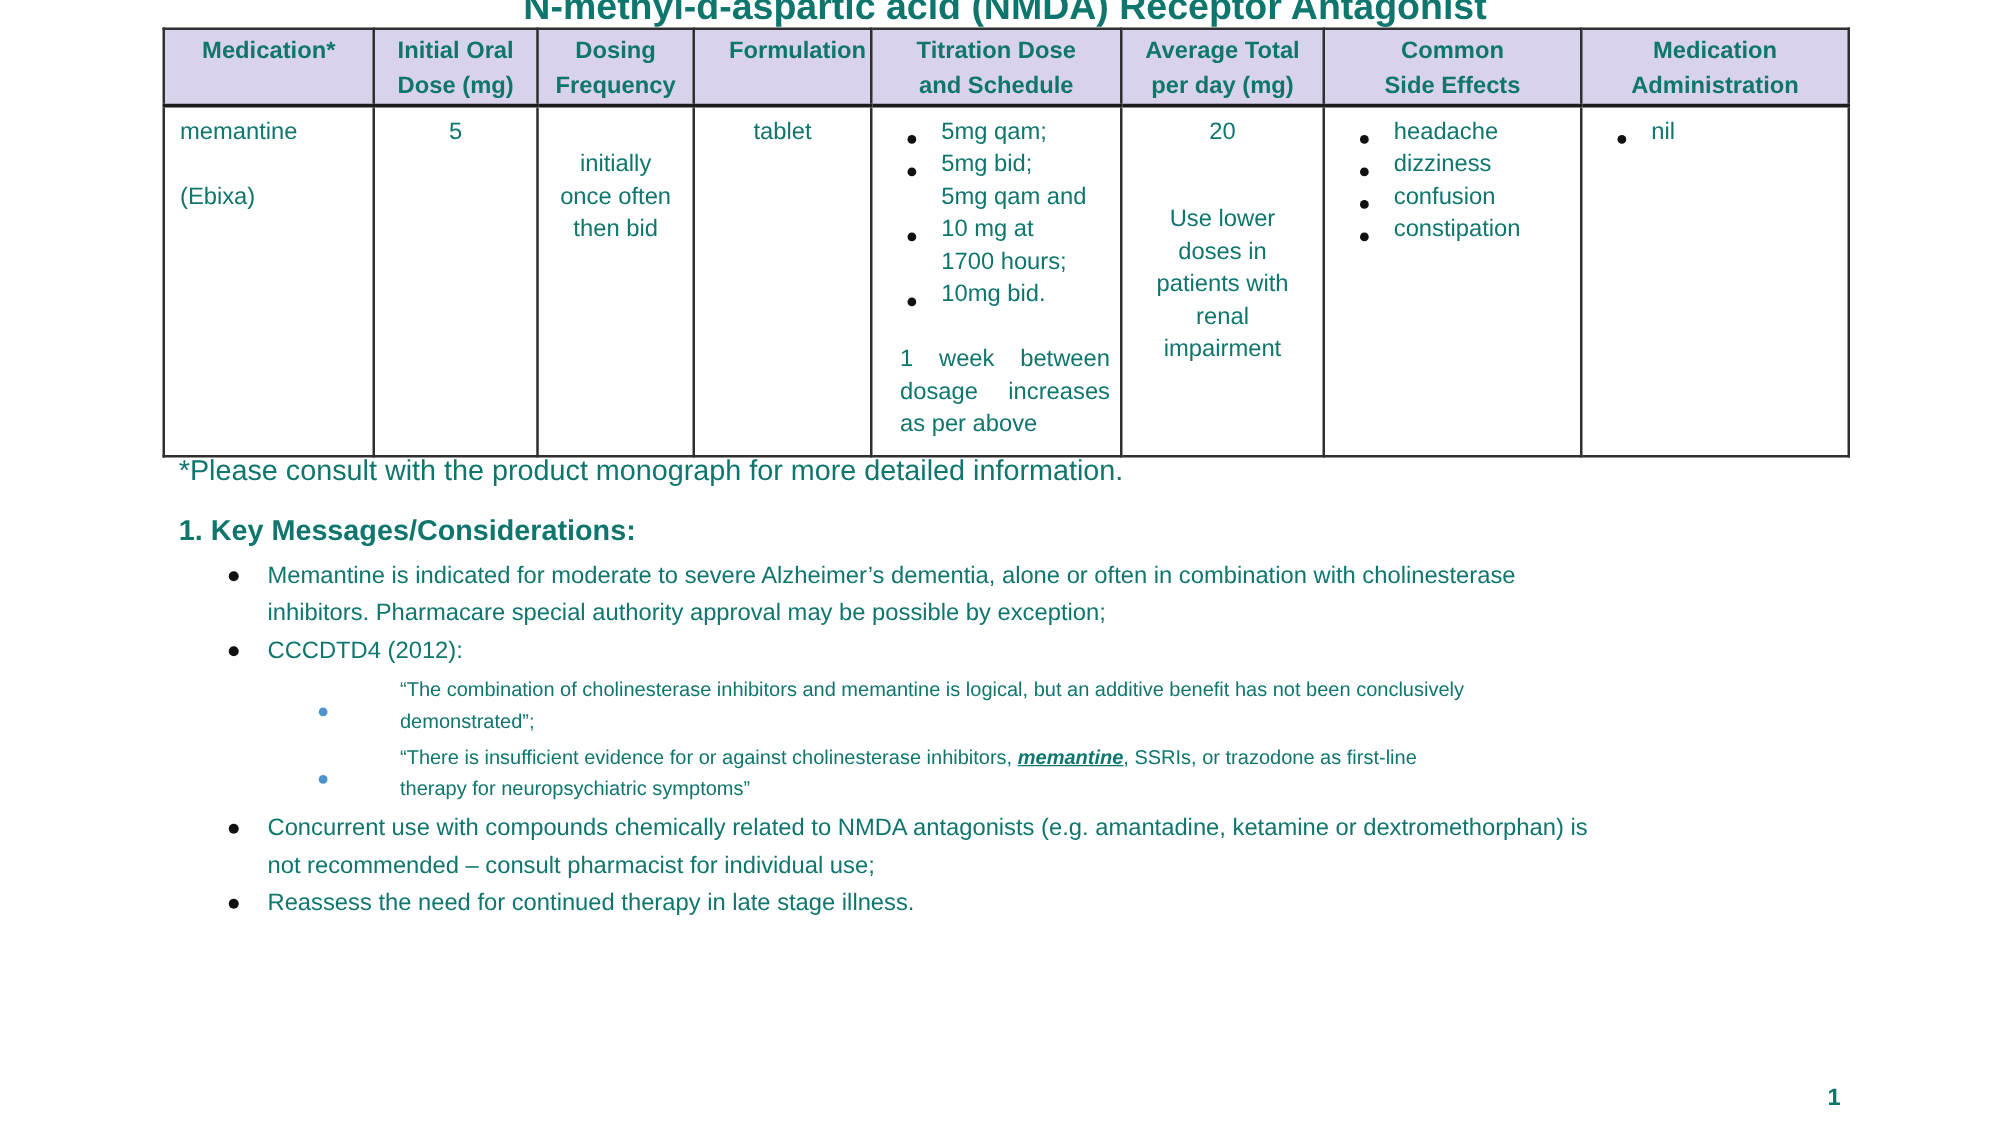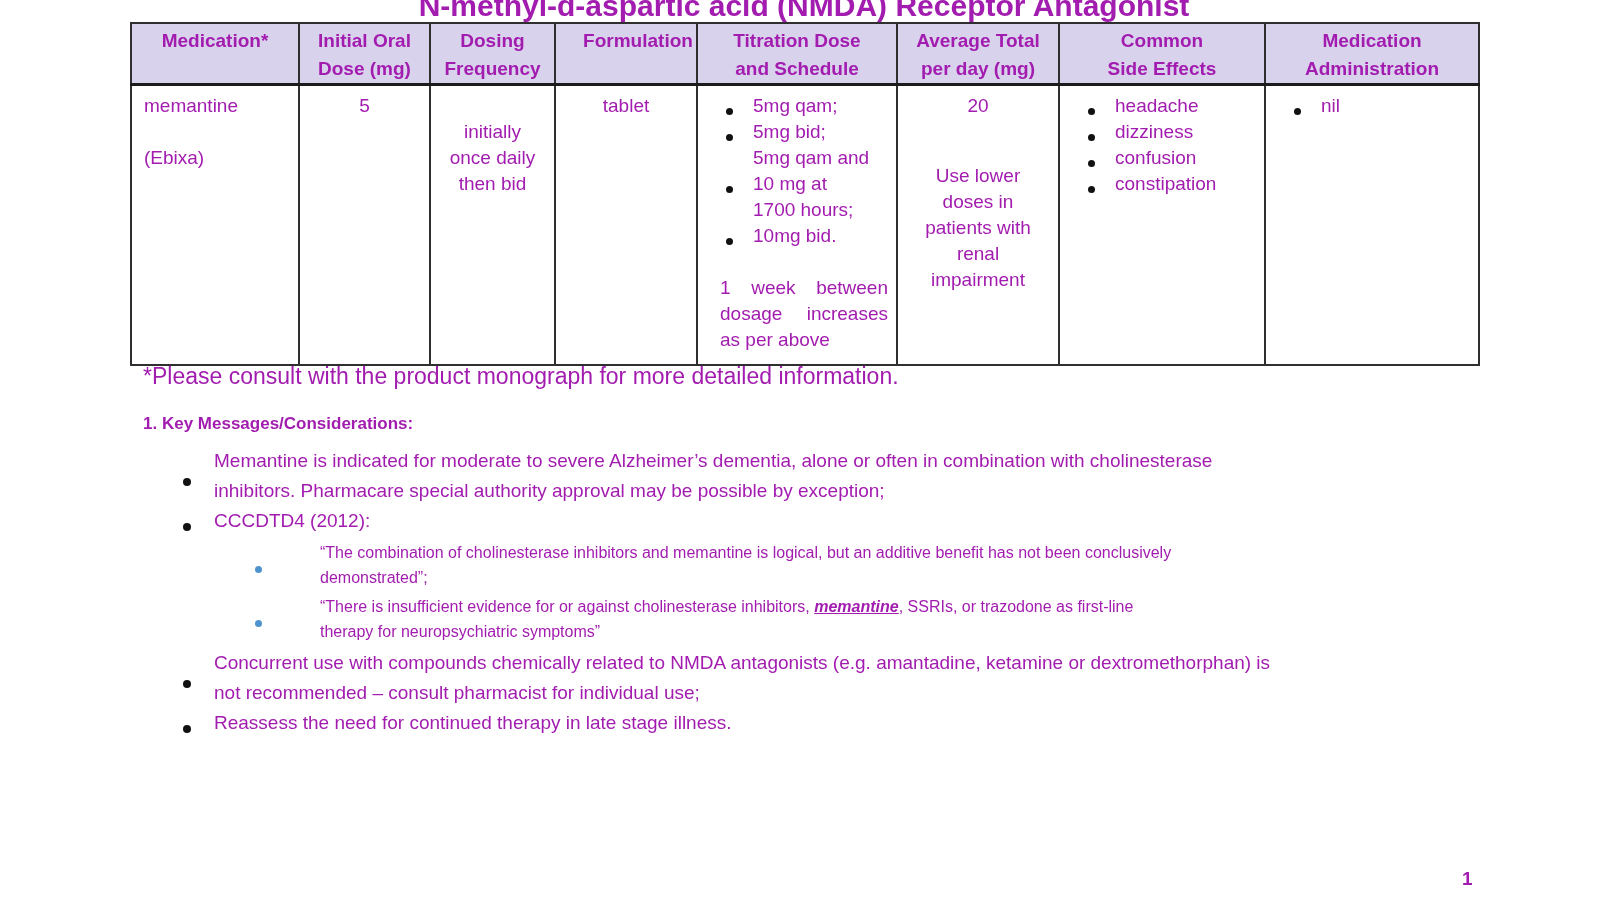--- a/index.html
+++ b/index.html
@@ -4,21 +4,21 @@
 <style>
   * { margin: 0; padding: 0; box-sizing: border-box; }
   html, body { background: #ffffff; }
   .page {
     position: relative;
     width: 1600px;
     height: 900px;
     background: #ffffff;
     overflow: hidden;
     font-family: "Liberation Sans", "DejaVu Sans", sans-serif;
-    color: #a21caf;
+    color: #0f766e;
     text-decoration: underline;
   }
   .pre { white-space: pre-line; }
 
   
   .doc-title {
     position: absolute;
     top: -9px;
     left: 130px;
     width: 1348px;
@@ -95,28 +95,28 @@
   }
 
   
   .key-messages {
     position: absolute;
     top: 410px;
     left: 143px;
     width: 1330px;
   }
   .km-heading {
-    font-size: 17px;
+    font-size: 23px;
     line-height: 28px;
     font-weight: bold;
     margin-bottom: 8px;
   }
   .km-item {
     display: flex;
-    align-items: center;
+    align-items: flex-start;
     padding-left: 40px;
     font-size: 19px;
     line-height: 30px;
   }
   .km-item .dot {
     flex: 0 0 8px;
     width: 8px; height: 8px;
     border-radius: 50%;
     background: #111;
     margin-top: 11px;
@@ -193,21 +193,21 @@
       <tr>
         <td class="med-cell">
           <div>memantine</div>
           <div class="brand">(Ebixa)</div>
         </td>
         <td class="center">
           <span>5</span>
         </td>
         <td class="center pre">
           <span class="pre">initially
-once daily
+once often
 then bid</span>
         </td>
         <td class="center">
           <span>tablet</span>
         </td>
         <td>
           <div class="t-bullet-row">
             <span class="dot"></span>
             <span class="pre">5mg qam;</span>
           </div>

